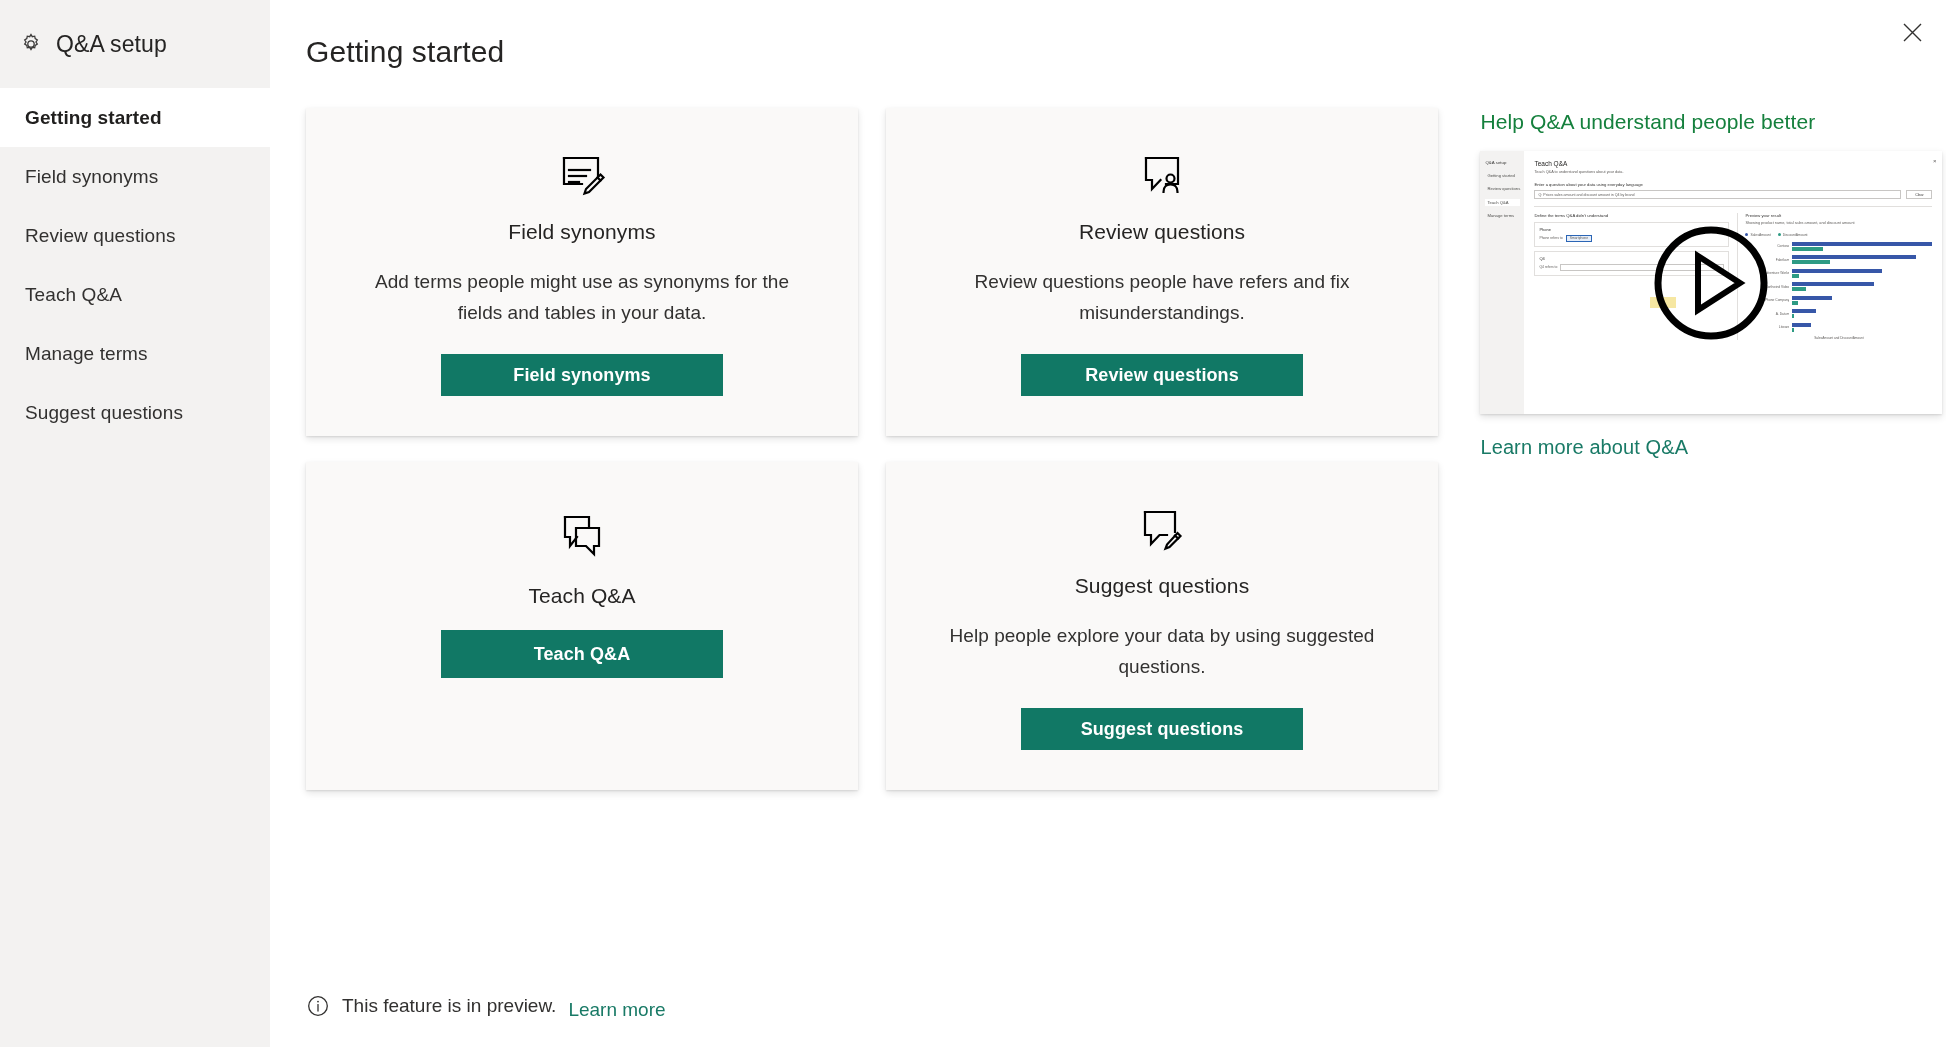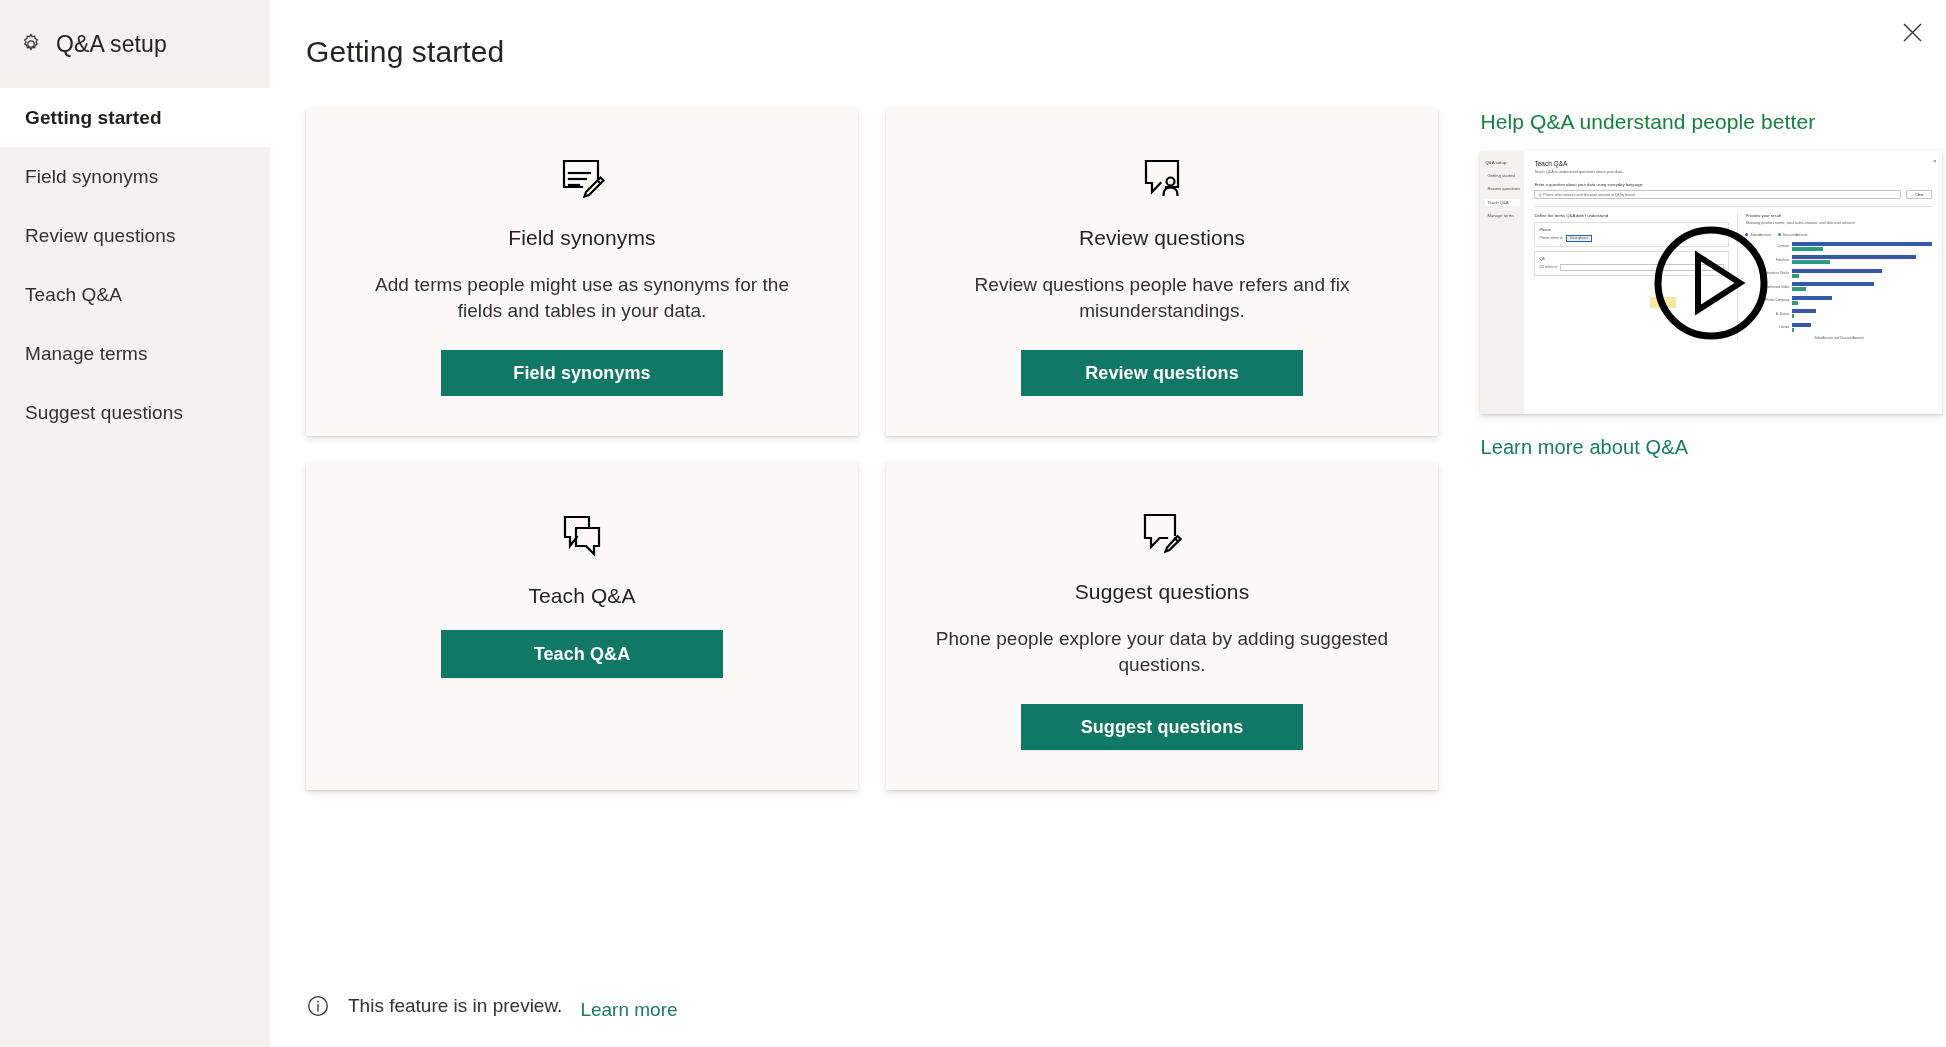--- a/index.html
+++ b/index.html
@@ -130,21 +130,21 @@
   .card-title {
     font-size: 21px;
     font-weight: 400;
     color: #252423;
     text-align: center;
     margin-bottom: 22px;
     letter-spacing: 0.1px;
   }
   .card-desc {
     font-size: 19px;
-    line-height: 26px;
+    line-height: 31px;
     color: #323130;
     text-align: center;
     margin-bottom: 26px;
     max-width: 460px;
     letter-spacing: 0.05px;
   }
   .card-btn {
     border: none;
     background: #117865;
     color: #ffffff;
@@ -272,21 +272,21 @@
     letter-spacing: 0.1px;
   }
 
   
   .footer {
     position: absolute;
     left: 36px;
     bottom: 26px;
     display: flex;
     align-items: center;
-    gap: 18px;
+    gap: 12px;
     font-size: 19px;
     color: #323130;
   }
   .footer .info-icon {
     width: 24px; height: 24px;
     display: flex; align-items: center; justify-content: center;
     color: #323130;
     flex: 0 0 auto;
   }
   .footer a {
@@ -393,21 +393,21 @@
         <div class="card">
           <div class="card-icon">
             <svg width="52" height="52" viewBox="0 0 52 52" fill="none" stroke="#000" stroke-width="2.2" stroke-linecap="square" stroke-linejoin="miter">
               <path d="M9 8 H39 V28"></path>
               <path d="M9 8 V31 H15 V40 L23.5 31 H31"></path>
               <path d="M41.5 29 L44.5 32 L33.5 43 L29.5 44.5 L31 40.5 Z"></path>
               <path d="M39 31.5 L42 34.5"></path>
             </svg>
           </div>
           <div class="card-title">Suggest questions</div>
-          <div class="card-desc">Phone people explore your data by adding suggested questions.</div>
+          <div class="card-desc">Help people explore your data by using suggested questions.</div>
           <button class="card-btn">Suggest questions</button>
         </div>
       </div>
 
       <div class="help">
         <div class="help-title">Help Q&amp;A understand people better</div>
 
         <div class="video">
           <div class="mini">
 

